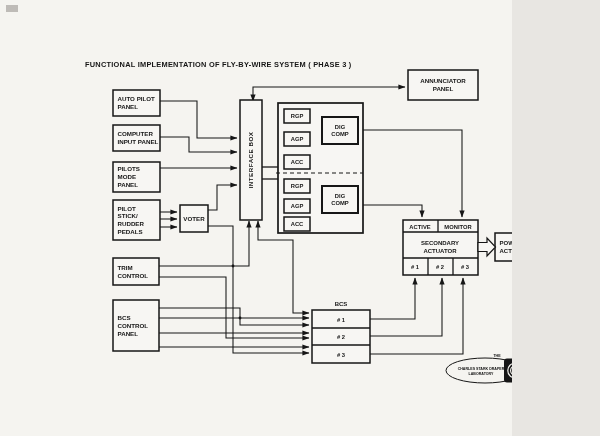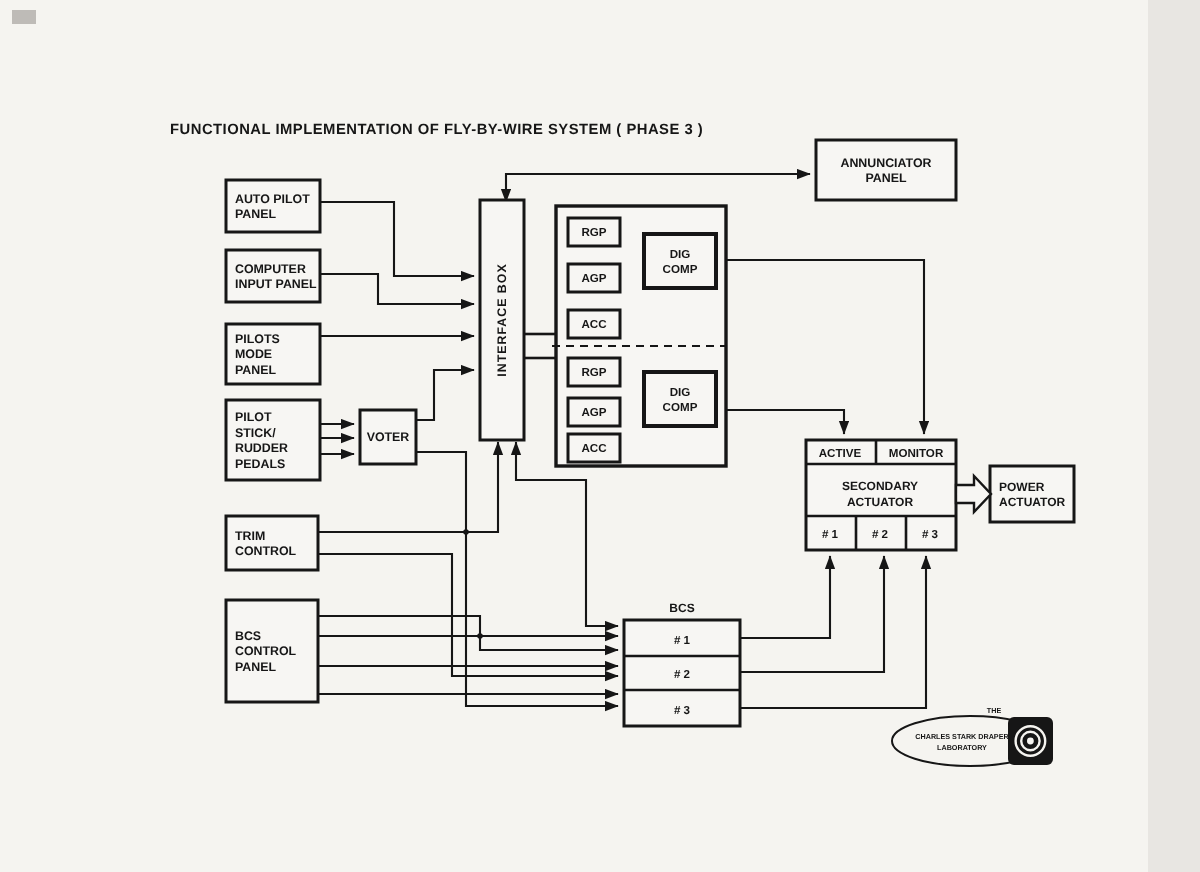--- a/index.html
+++ b/index.html
@@ -1,16 +1,16 @@
 <!DOCTYPE html>
 <html><head>
 <meta charset="utf-8">
 <style>
   html,body{margin:0;padding:0;background:#e8e6e2;}
-  .page{position:relative;width:574px;height:436px;background:#f5f4f0;overflow:hidden;
+  .page{position:relative;width:512px;height:436px;background:#f5f4f0;overflow:hidden;
         font-family:"Liberation Sans",sans-serif;}
   svg{display:block;}
   text{font-family:"Liberation Sans",sans-serif;font-weight:bold;fill:#161616;}
   .title-text{font-size:7.4px;letter-spacing:.25px;}
   .logo-tiny{font-size:3.6px;text-anchor:middle;}
   .logo-the{font-size:3.6px;text-anchor:middle;}
 </style>
 </head>
 <body>
 

